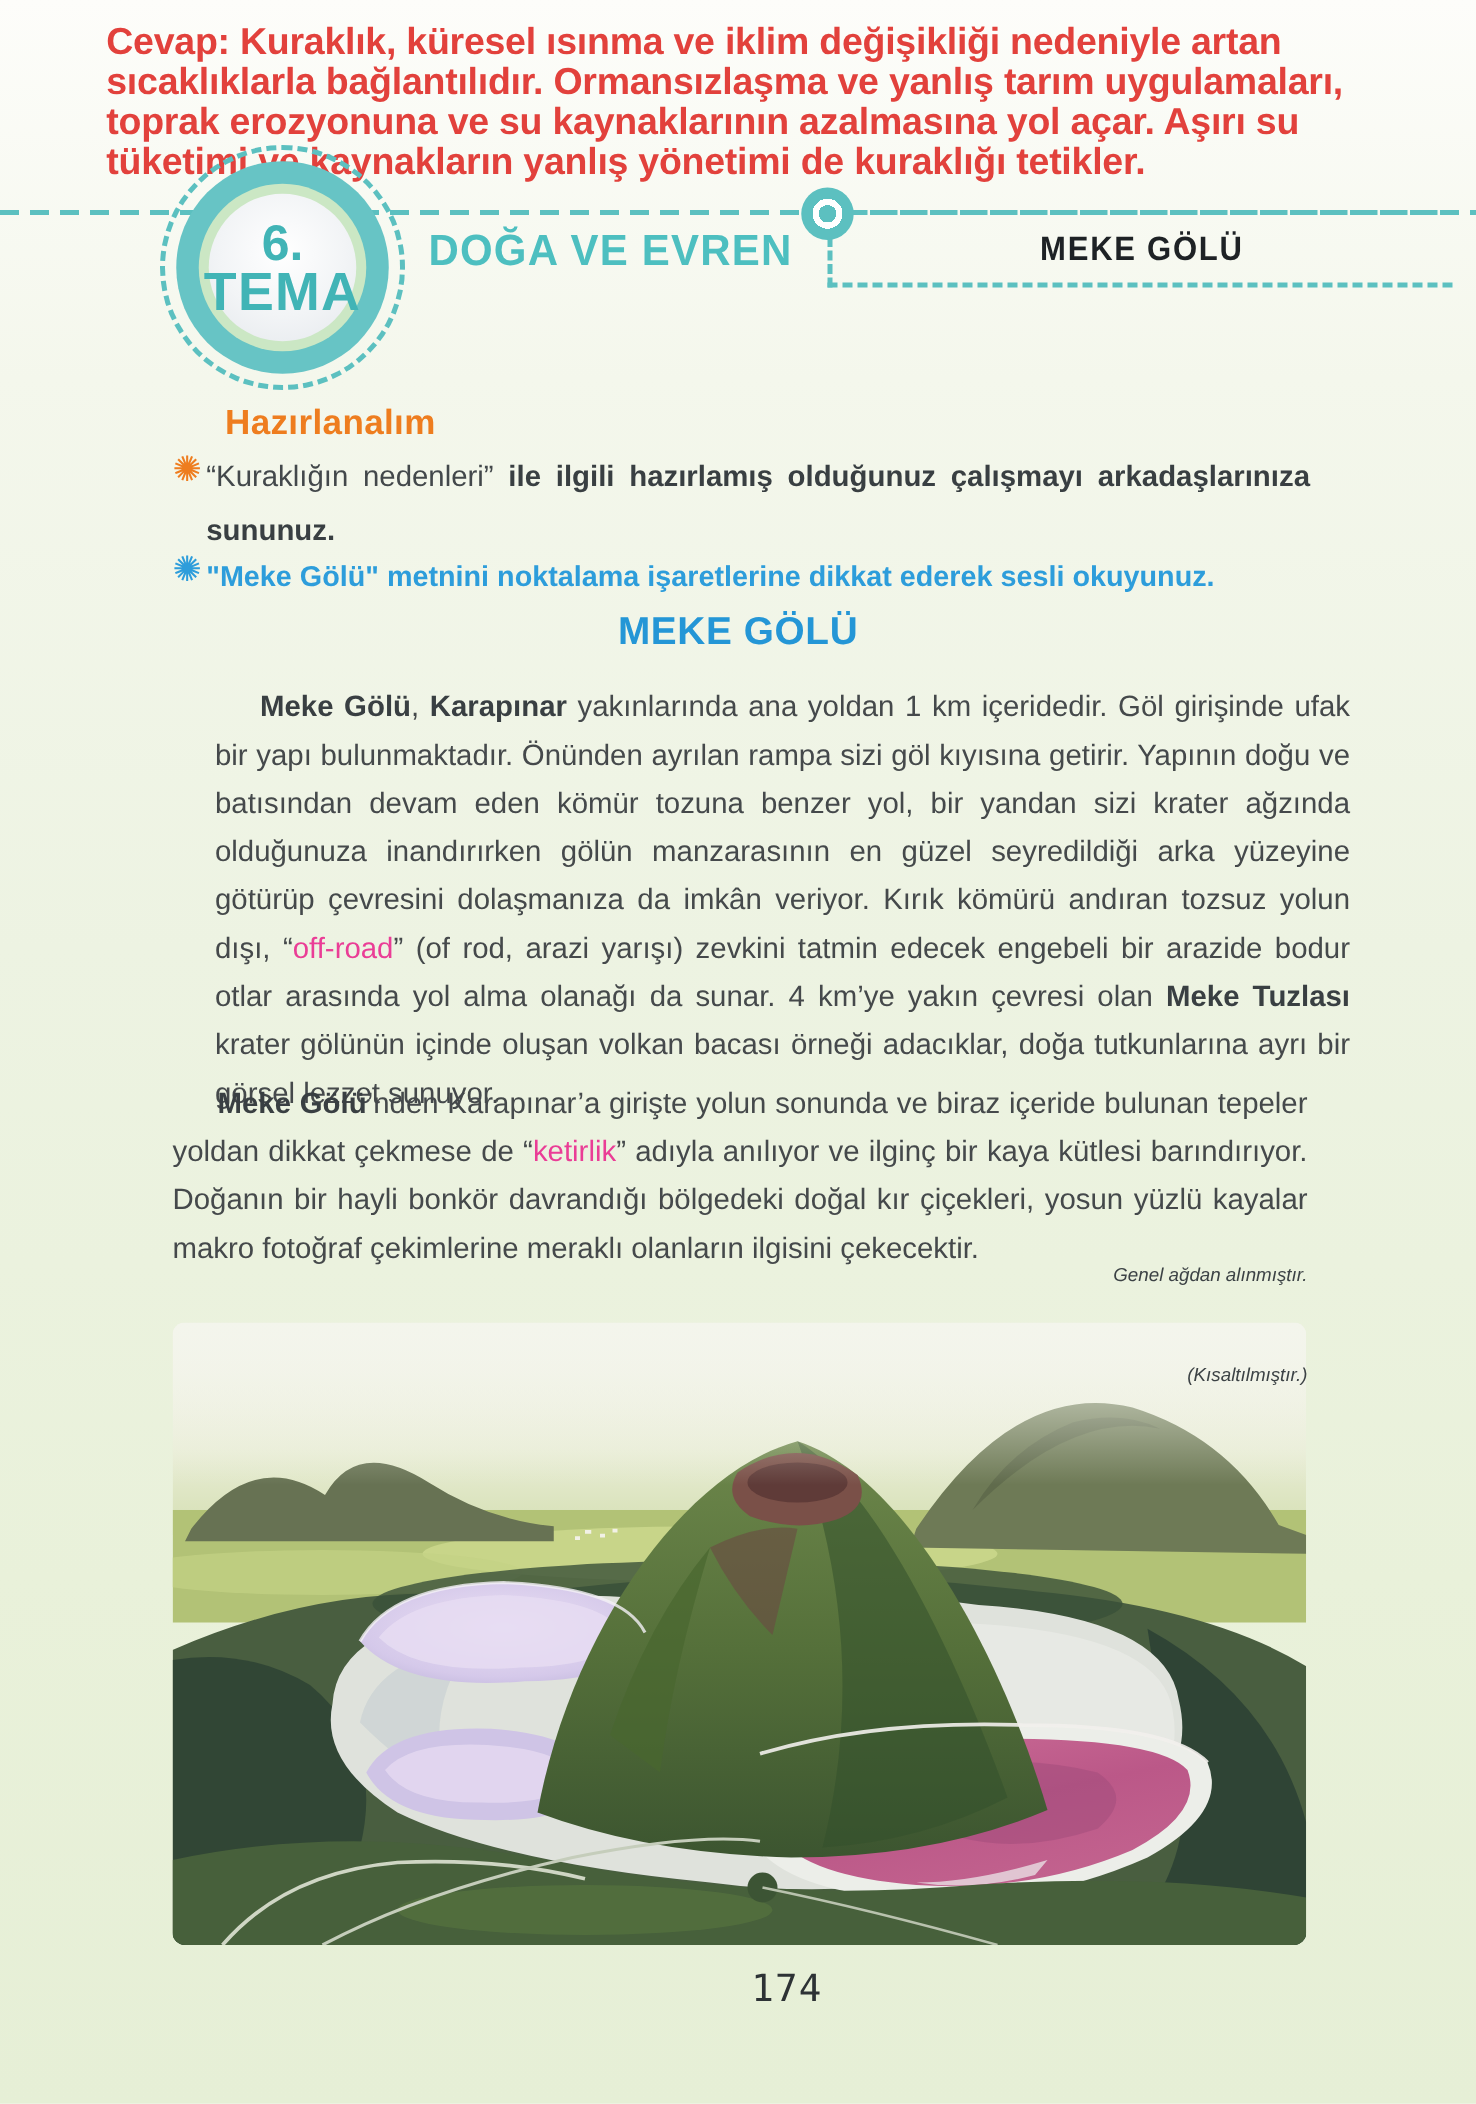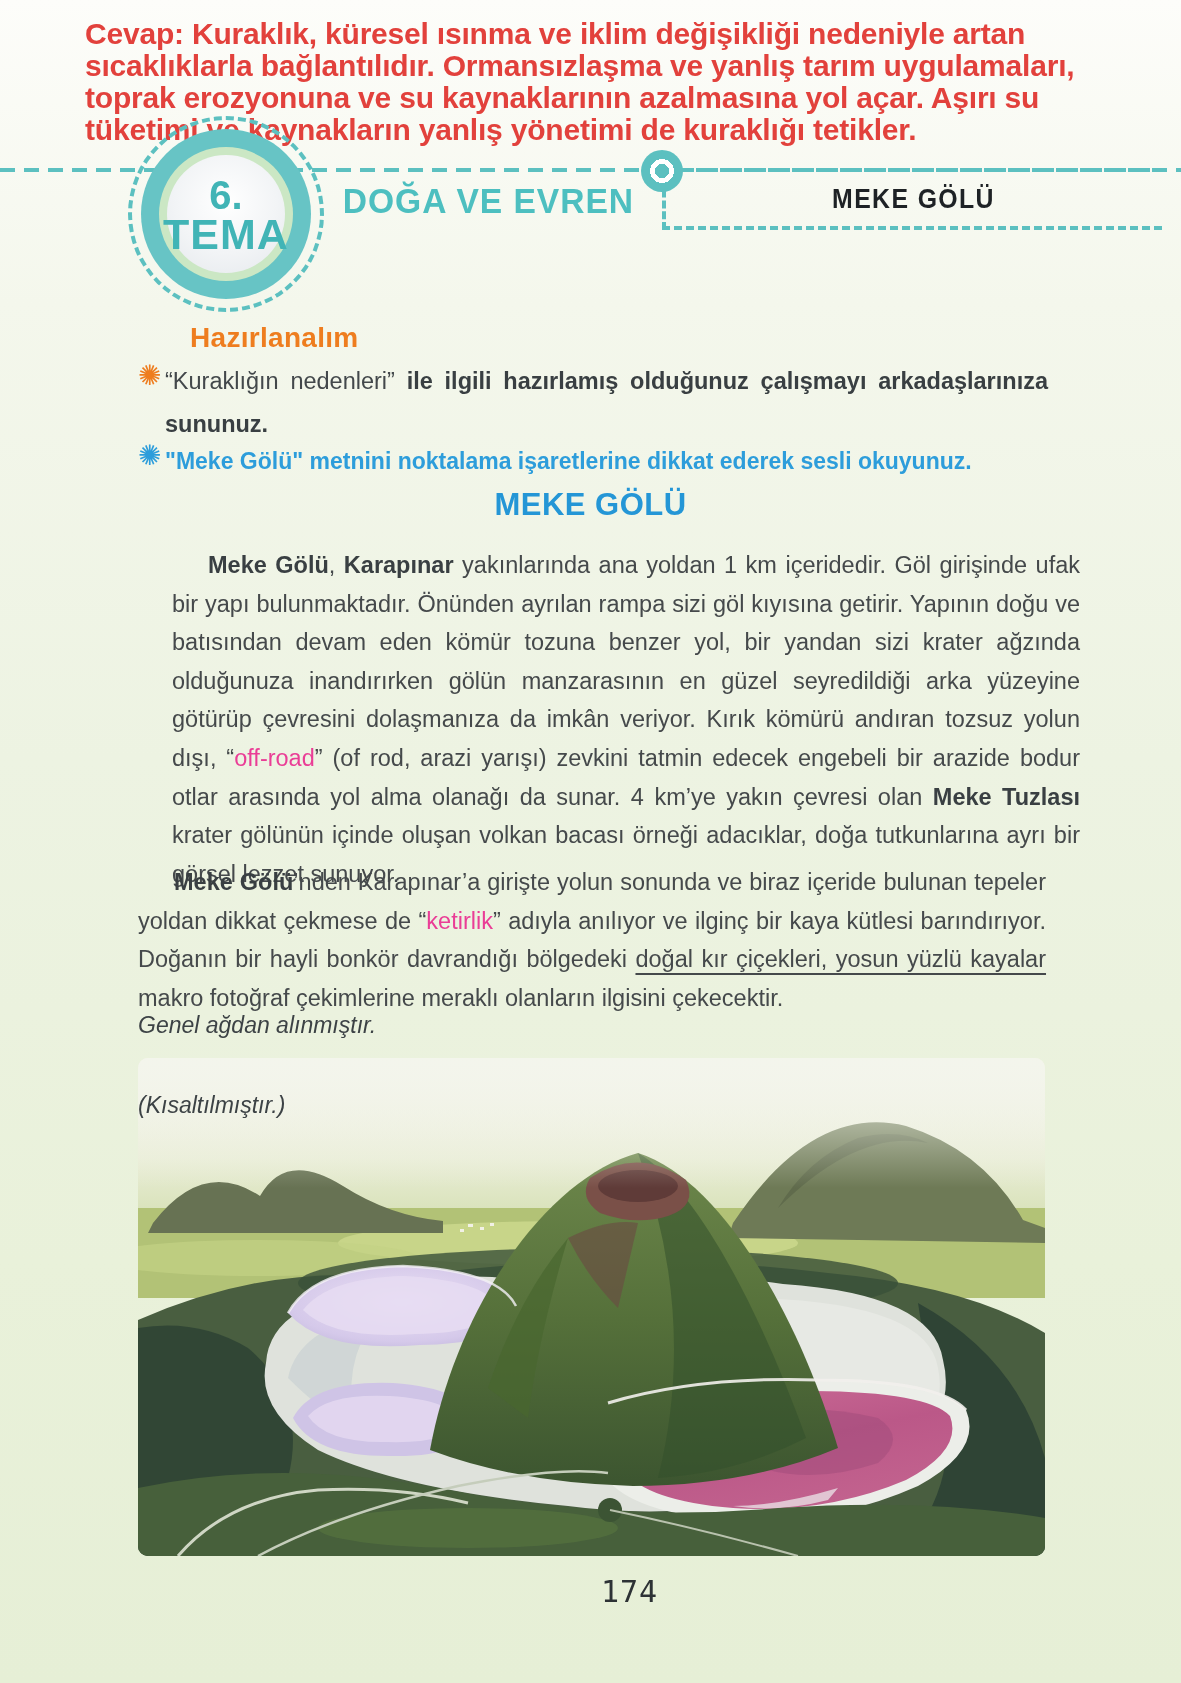--- a/index.html
+++ b/index.html
@@ -51,21 +51,21 @@
     position:absolute;left:662px;top:168px;width:500px;height:62px;z-index:1;
     border:4px dashed #5cc0c0;border-right:none;box-sizing:border-box;
     display:flex;align-items:center;justify-content:center;
   }
   .lesson-box .lesson-title{
     color:#1e2225;font-size:27px;font-weight:bold;letter-spacing:1.5px;
     transform:scaleX(.92);
   }
   
   .hazirlanalim{
-    position:absolute;left:190px;top:322px;
+    position:absolute;left:180px;top:322px;
     color:#ee7d1f;font-size:28px;font-weight:bold;letter-spacing:.3px;
   }
   .bullet-row{position:absolute;left:138px;width:910px;}
   .bullet-row .star{
     position:absolute;left:0;top:2px;font-size:28px;line-height:28px;
   }
   .star.orange{color:#ee7d1f;}
   .star.blue{color:#2d9ddb;}
   .bullet-text{
     margin-left:27px;font-size:23.5px;line-height:43px;color:#43484b;
@@ -79,24 +79,24 @@
   }
   .para{
     position:absolute;left:138px;width:908px;
     font-size:23.5px;line-height:38.6px;color:#45494b;
     text-align:justify;text-indent:36px;
   }
   .para1{top:546px;margin-left:34px;}
   .para2{top:863px;}
   .seg-b{font-weight:bold;color:#393f42;}
   .seg-p{color:#ea3d96;}
-  .seg-u{text-decoration:underline;text-underline-offset:6px;text-decoration-thickness:1.5px;}
+  .seg-u{text-underline-offset:6px;text-decoration-thickness:1.5px;}
   .attr{
-    position:absolute;left:138px;width:908px;text-align:left;z-index:5;
-    font-style:italic;font-size:23px;color:#3c4245;
+    position:absolute;left:138px;width:908px;text-align:right;z-index:5;
+    font-style:italic;font-size:15px;color:#3c4245;
   }
   .attr1{top:1012px;}
   .attr2{top:1092px;}
   
   .photo-wrap{
     position:absolute;left:138px;top:1058px;width:907px;height:498px;z-index:2;
     border-radius:10px;overflow:hidden;
   }
   
   .page-number{

